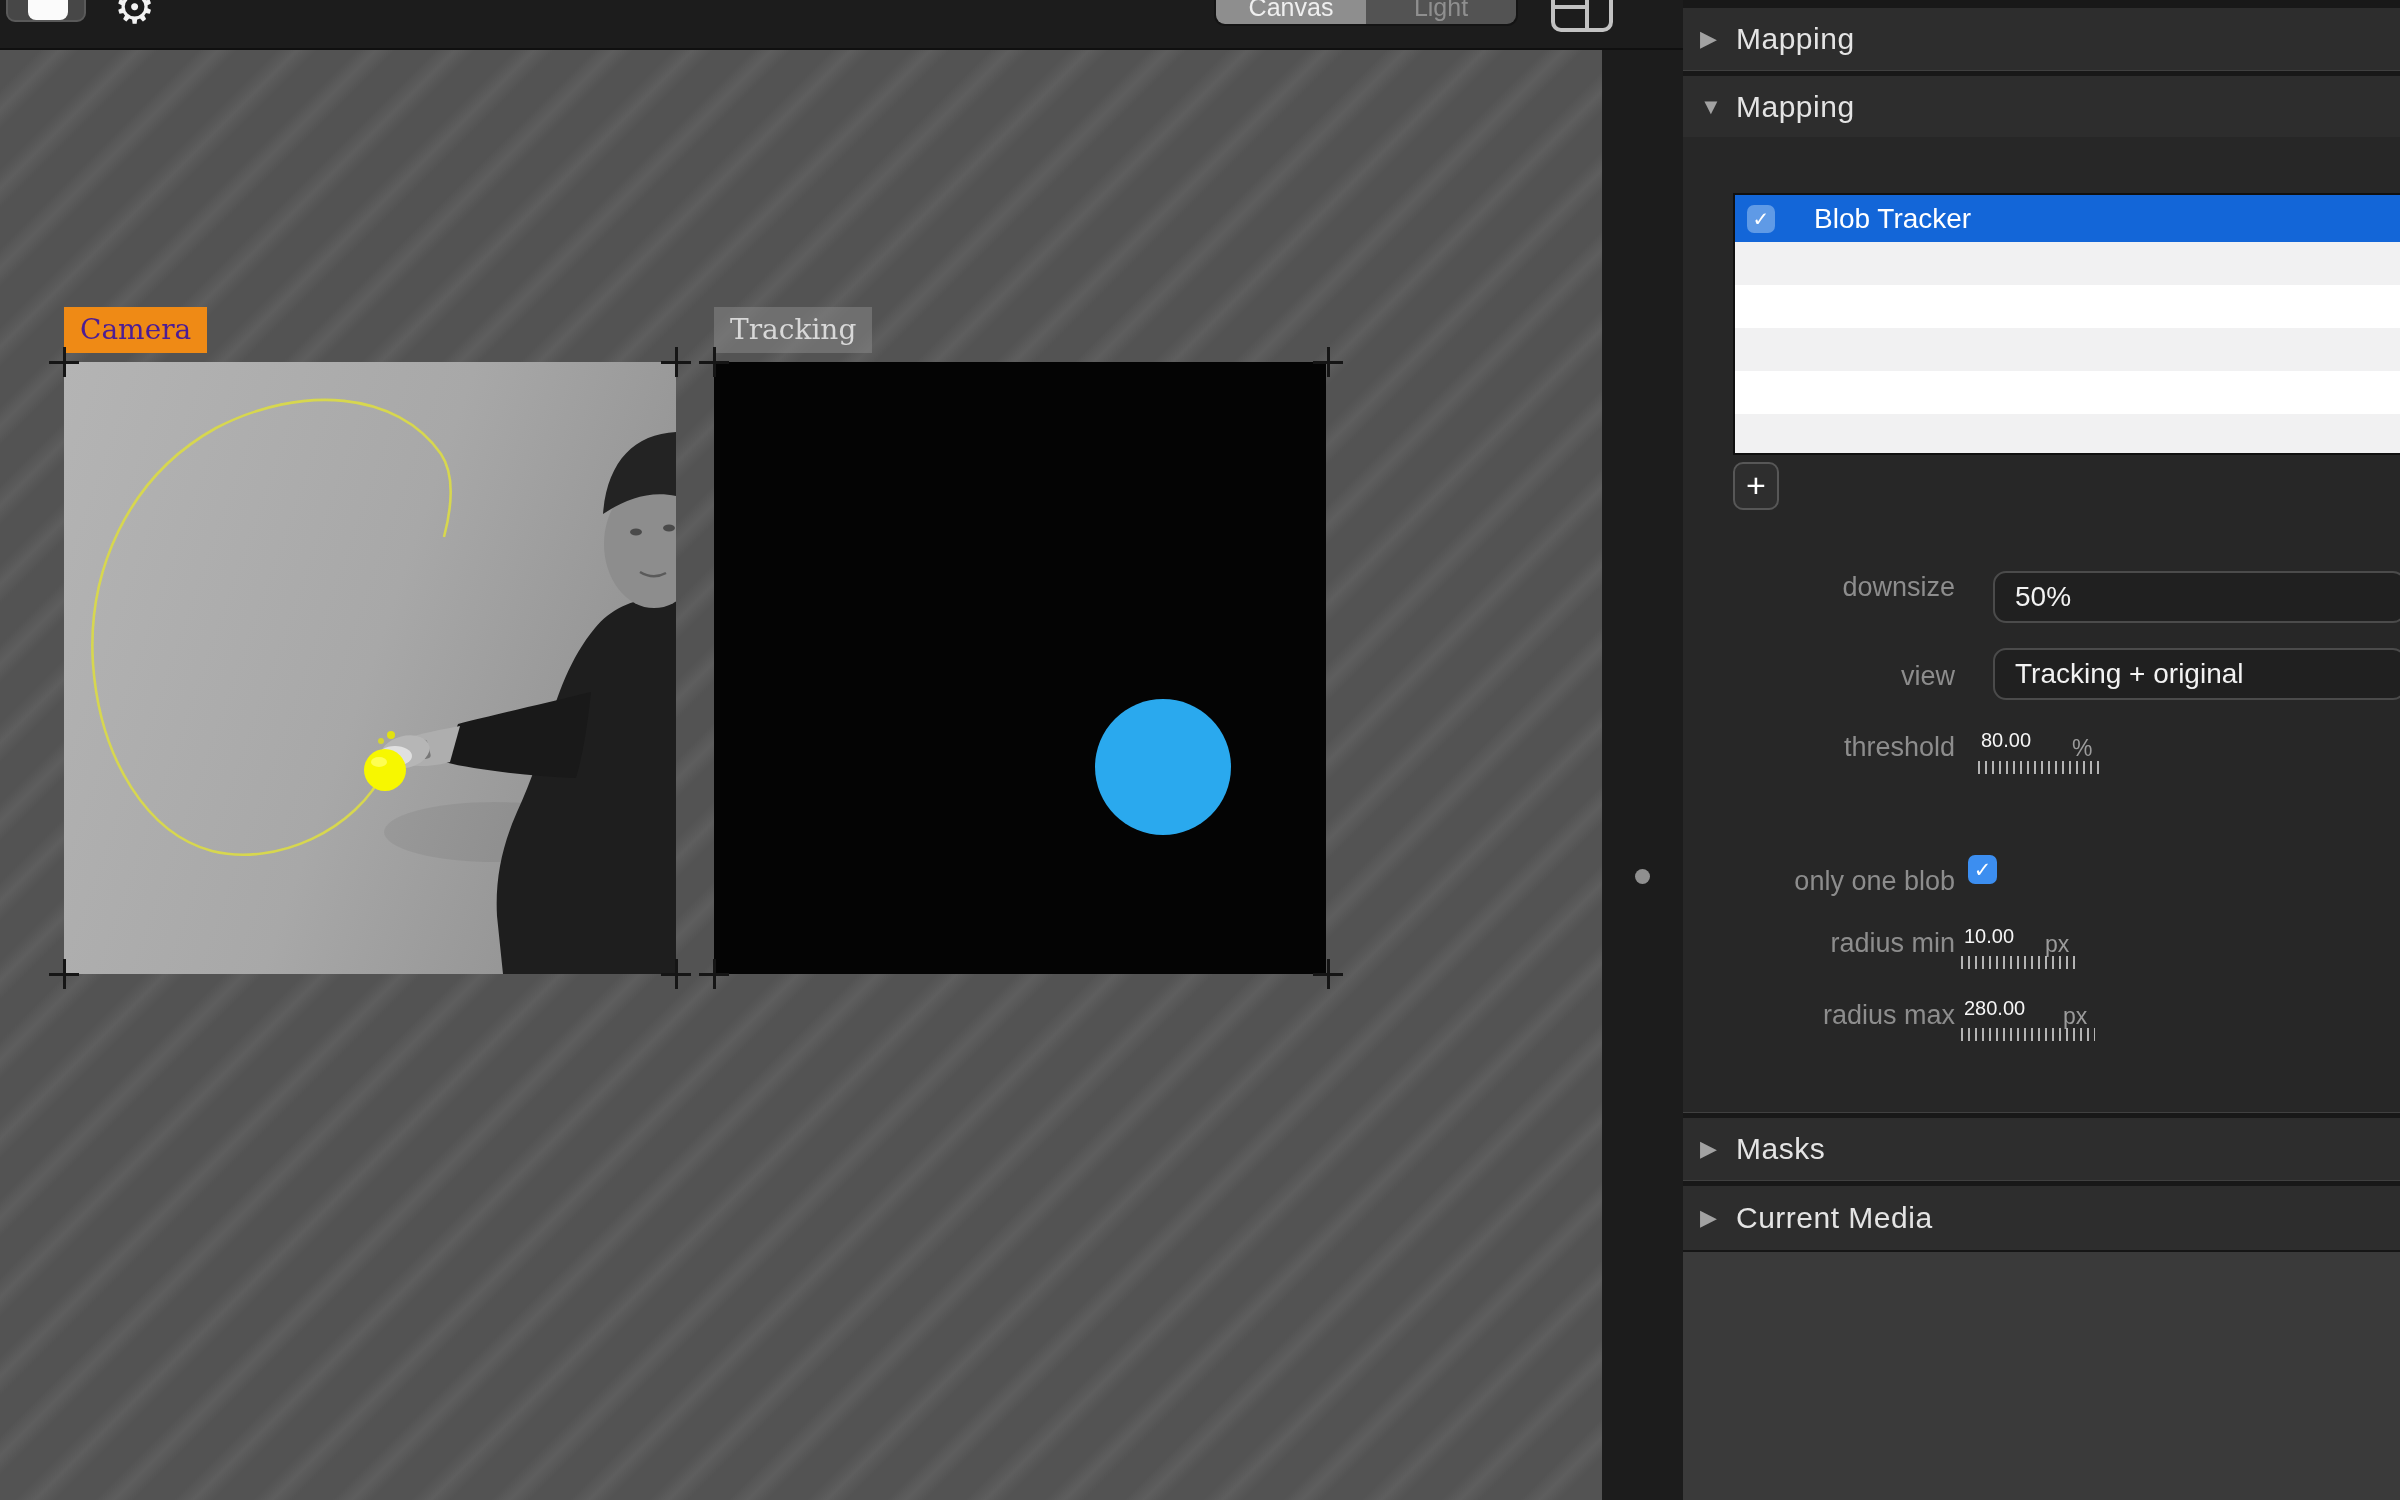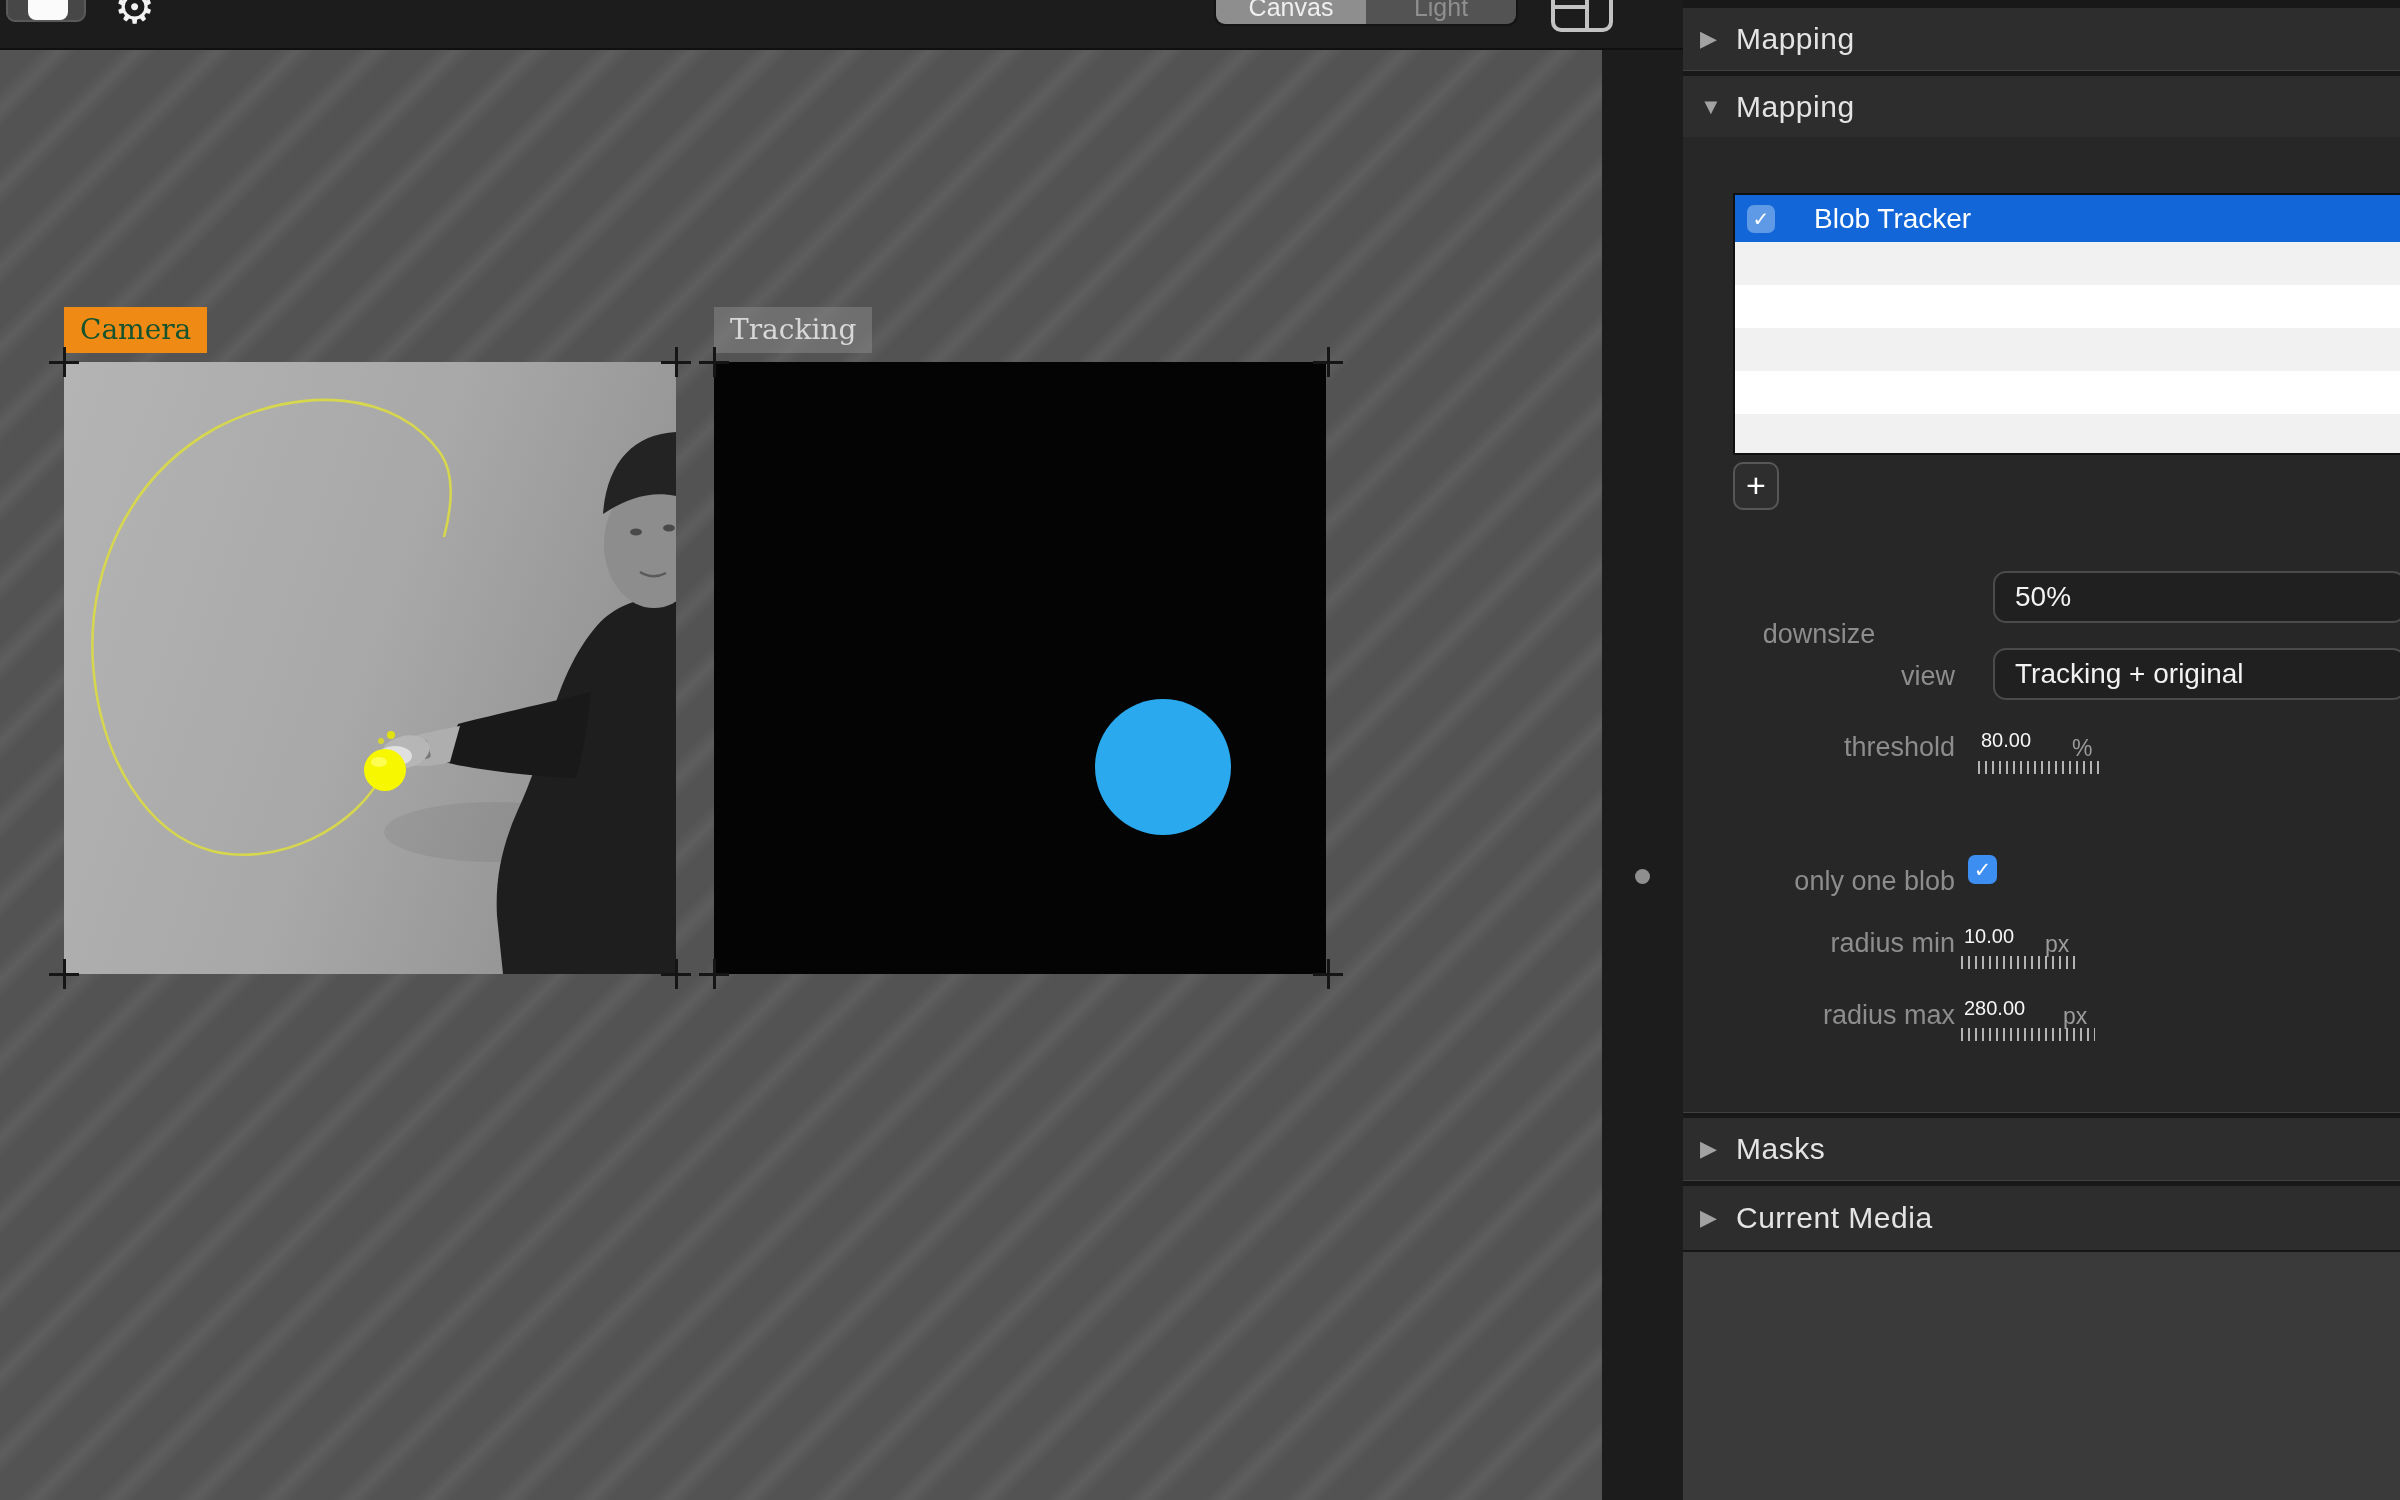--- a/index.html
+++ b/index.html
@@ -22,21 +22,21 @@
   
   #canvas { position:absolute; left:0; top:50px; width:1602px; height:1450px;
     background-color:#535353;
     background-image:repeating-linear-gradient(135deg,#535353 0px,#535353 28px,#5e5e5e 42px,#535353 56px);
   }
   .quad { position:absolute; width:612px; height:612px; }
   #quad-camera { left:64px; top:312px; }
   #quad-tracking { left:714px; top:312px; background:#040404; }
   #blob { position:absolute; left:381px; top:337px; width:136px; height:136px; border-radius:50%; background:#2aa9ee; }
   .surf-label { position:absolute; top:257px; height:46px; line-height:46px; padding:0 16px; font-family:"DejaVu Serif", serif; font-size:28px; }
-  #label-camera { left:64px; background:#ef8a15; color:#14532d; }
+  #label-camera { left:64px; background:#ef8a15; color:#4c1d95; }
   #label-tracking { left:714px; background:rgba(135,135,135,0.55); color:#d8d8d8; }
   .cm { position:absolute; width:30px; height:30px; }
   .cm::before { content:""; position:absolute; left:0; top:14px; width:30px; height:3px; background:#151515; }
   .cm::after  { content:""; position:absolute; left:14px; top:0; width:3px; height:30px; background:#151515; }
 
   
   #splitter { position:absolute; left:1602px; top:0; width:81px; height:1500px; background:#1c1c1c; }
   #splitter .dot { position:absolute; left:33px; top:869px; width:15px; height:15px; border-radius:50%; background:#8f8f8f; }
 
   
@@ -60,21 +60,21 @@
   .row-selected { height:47px; background:#1366d8; display:flex; align-items:center; }
   .cbx-list { width:28px; height:28px; margin-left:12px; border-radius:7px; background:#5f9ae6; color:#ffffff; font-size:20px; text-align:center; line-height:28px; }
   .row-label { margin-left:39px; color:#ffffff; font-size:28px; }
   .stripe { height:43px; }
   .stripe.a { background:#f1f1f2; }
   .stripe.b { background:#ffffff; }
   #add-effect-btn { position:absolute; left:50px; top:462px; width:46px; height:48px; border-radius:10px; background:#2e2e2e; border:2px solid #575757; color:#ffffff; font-size:34px; line-height:42px; text-align:center; }
 
   
   .plabel { position:absolute; left:0; width:272px; text-align:right; font-size:27px; color:#8d8d8d; }
-  #lbl-downsize { top:619px;text-align:center; }
+  #lbl-downsize { top:572px; }
   #lbl-view { top:661px; }
   #lbl-threshold { top:732px; }
   #lbl-onlyoneblob { top:866px;text-align:right; }
   #lbl-radiusmin { top:928px; }
   #lbl-radiusmax { top:1000px; }
   .dd { position:absolute; left:310px; right:-6px; height:52px; background:#202020; border:2px solid #4b4b4b; border-radius:13px; color:#f2f2f2; font-size:28px; line-height:48px; padding-left:20px; }
   #dd-downsize { top:571px; }
   #dd-view { top:648px; }
   .pval { position:absolute; color:#f5f5f5; font-size:20px; }
   .punit { position:absolute; color:#9b9b9b; font-size:23px; }

